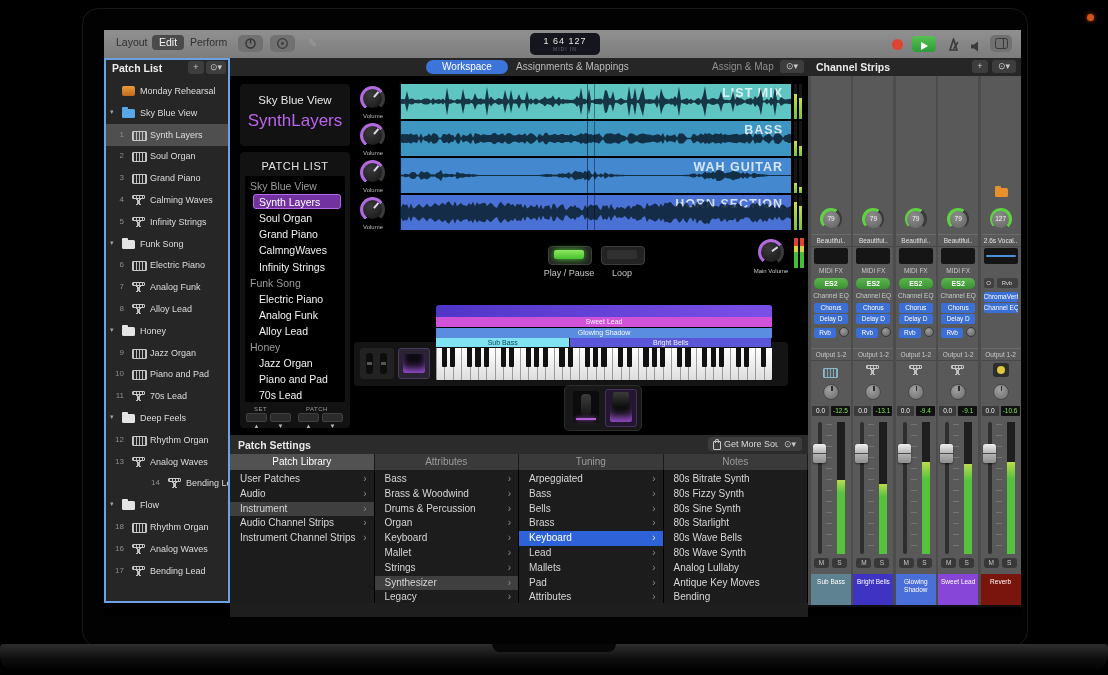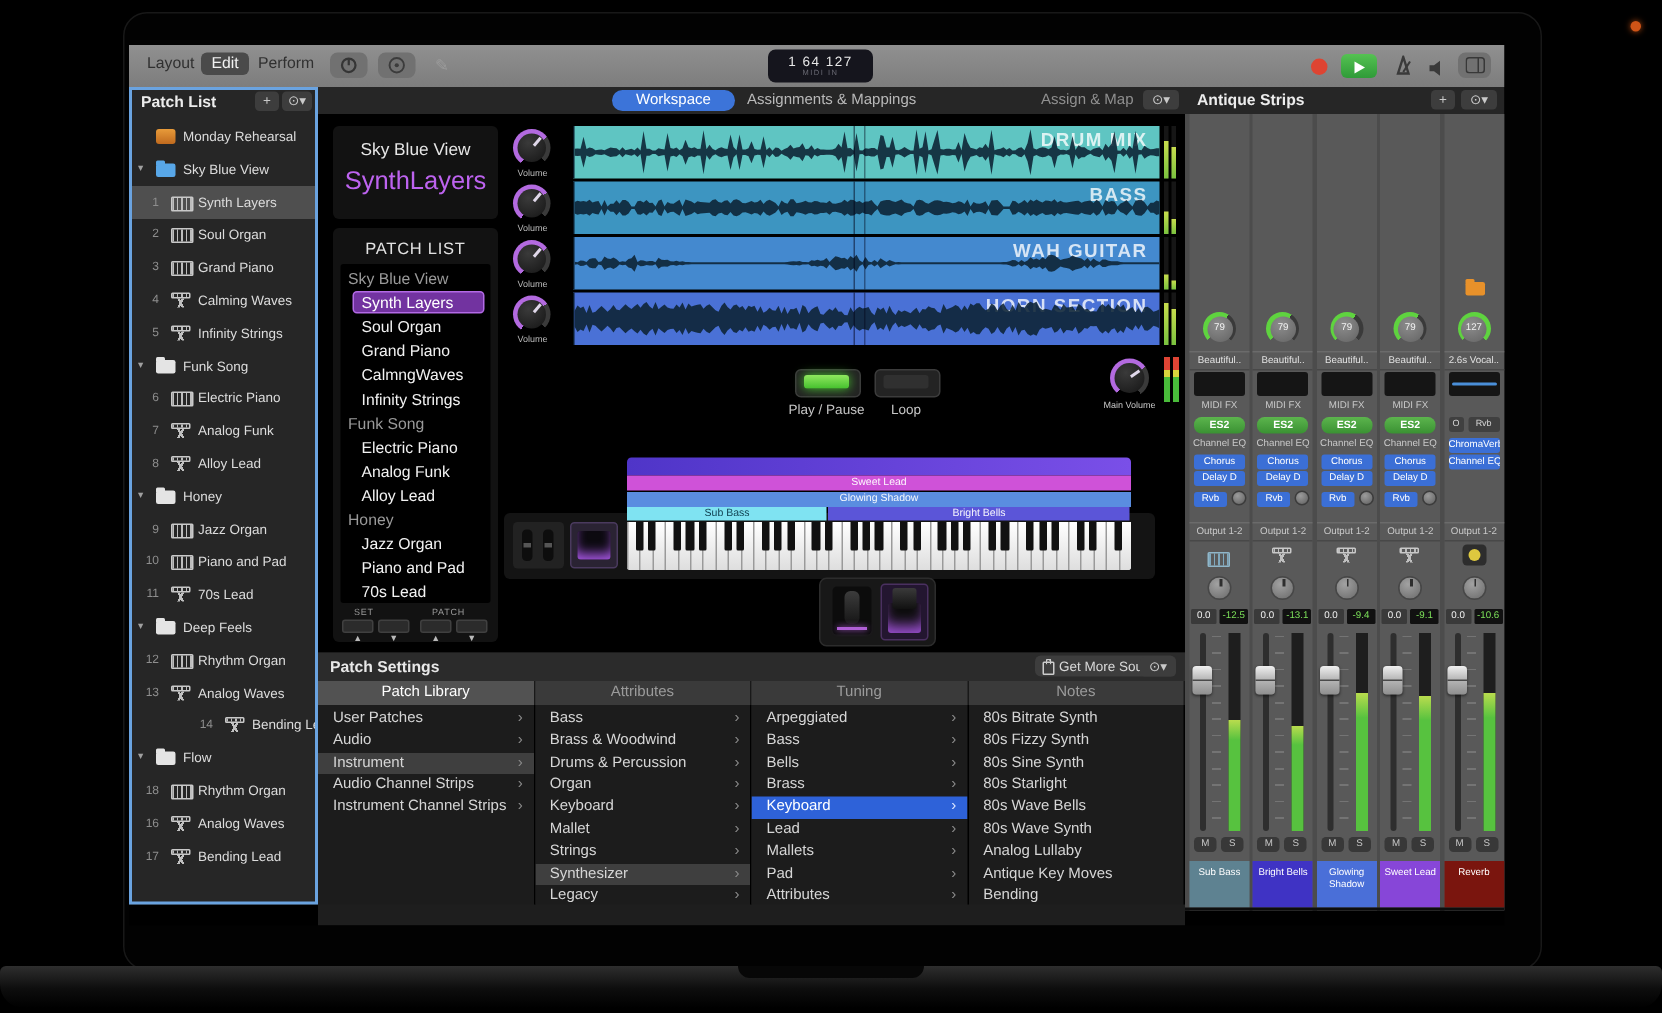--- a/index.html
+++ b/index.html
@@ -2,21 +2,21 @@
 <html><head>
 <meta charset="utf-8">
 <style>
   html,body{margin:0;padding:0;background:#000;width:1108px;height:675px;overflow:hidden;
     font-family:"Liberation Sans",sans-serif;-webkit-font-smoothing:antialiased;}
   .abs{position:absolute;}
   .laptop{left:82px;top:8px;width:944px;height:637px;background:#020202;border:1px solid #181818;border-radius:16px;}
   .base{left:0;top:644px;width:1108px;height:28px;background:linear-gradient(#2e2e2e,#0d0d0d 55%,#000);border-radius:4px 4px 16px 16px;}
   .base-notch{left:492px;top:644px;width:124px;height:8px;background:#070707;border-radius:0 0 12px 12px;}
   .power-dot{left:1087px;top:14px;width:7px;height:7px;border-radius:50%;background:#cf5417;box-shadow:0 0 4px #b34a12;}
-  .screen{left:86px;top:30px;width:917px;height:587px;background:#000;overflow:hidden;}
+  .screen{left:104px;top:30px;width:917px;height:587px;background:#000;overflow:hidden;}
 
   
   .tbar{left:0;top:0;width:917px;height:28px;background:linear-gradient(#909090,#7d7d7d);}
   .mode-lbl{top:6px;font-size:10.5px;color:#303030;}
   .mode-pill{top:5px;height:15px;line-height:15px;padding:0 7px;border-radius:4px;font-size:10.5px;}
   .mode-active{background:#4a4a4a;color:#f2f2f2;}
   .tb-btn{top:5px;width:25px;height:17px;background:#717171;border-radius:5px;text-align:center;}
   .midi-disp{left:426px;top:3px;width:70px;height:22px;background:#15151d;border-radius:5px;text-align:center;}
   .midi-vals{color:#e8e8e8;font-size:9px;margin-top:3px;letter-spacing:1px;}
   .midi-sub{color:#6a6a74;font-size:5px;letter-spacing:1px;}
@@ -177,21 +177,21 @@
           <line x1="8.5" y1="0.5" x2="8.5" y2="10.5" stroke="#383838"></line>
         </svg>
     </div>
   </div>
 
   <div class="abs hdr-row">
     <div class="abs ws-tab">Workspace</div>
     <div class="abs ws-tab2">Assignments &amp; Mappings</div>
     <div class="abs assign-map">Assign &amp; Map</div>
     <div class="abs hdr-pill" style="left:676px;width:24px">⊙▾</div>
-    <div class="abs panel-hdr-title" style="left:712px">Antique Strips</div>
+    <div class="abs panel-hdr-title" style="left:712px">Channel Strips</div>
     <div class="abs hdr-pill" style="left:868px;width:16px">+</div>
     <div class="abs hdr-pill" style="left:888px;width:24px">⊙▾</div>
   </div>
 
   <div class="abs plist">
     <div class="abs panel-hdr-title" style="left:6px;top:2px">Patch List</div>
     <div class="abs hdr-pill" style="left:82px;top:1px;width:16px">+</div>
     <div class="abs hdr-pill" style="left:100px;top:1px;width:20px">⊙▾</div>
     <div class="abs" id="tree" style="left:0;top:20px;width:122px;height:520px;overflow:hidden">
         <div class="tree-row" style="top: 0px; position: absolute;">
@@ -374,21 +374,21 @@
       <div class="sp-arr" style="left:58px">▲</div>
       <div class="sp-arr" style="left:82px">▼</div>
     </div>
     <div class="abs" id="tracks" style="left:130px;top:8px;width:448px;height:150px">
         <div class="abs knob" style="left: 0px; top: 2px; width: 25px; height: 25px; background: conic-gradient(from 215deg, rgb(179, 106, 224) 0deg, rgb(179, 106, 224) 200deg, rgb(58, 58, 58) 200deg, rgb(58, 58, 58) 280deg, transparent 280deg);">
           <div class="inner" style="inset: 3px;"></div>
           <div class="stick" style="top: 4px; height: 7px; transform: rotate(40deg);"></div>
         </div>
         <div class="vol-lbl" style="left: -7px; top: 29px; width: 40px;">Volume</div>
         <div class="abs" style="left: 40px; top: 0px; width: 390px; height: 35px; background: rgb(95, 197, 194); border-left: 1px solid rgb(10, 26, 40);">
-          <div class="trk-label">DRUM MIX</div>
+          <div class="trk-label">LIST MIX</div>
           <svg width="390" height="35" style="position: absolute; left: 0px; top: 0px;">
             <polygon points="0,15.2 2,15.0 4,15.2 6,7.1 8,15.4 10,14.4 12,14.8 14,16.1 16,15.8 18,15.6 20,16.2 22,15.1 24,14.4 26,14.6 28,14.9 30,16.4 32,14.1 34,16.1 36,15.6 38,15.1 40,16.1 42,14.4 44,16.4 46,3.4 48,15.2 50,15.2 52,16.3 54,16.4 56,14.9 58,15.4 60,15.6 62,4.7 64,14.6 66,15.1 68,14.4 70,16.2 72,14.9 74,9.1 76,14.2 78,14.9 80,14.2 82,15.4 84,15.2 86,2.9 88,15.5 90,12.5 92,15.1 94,16.2 96,14.9 98,14.1 100,15.0 102,15.3 104,5.7 106,14.0 108,16.2 110,5.7 112,15.6 114,15.6 116,14.9 118,10.1 120,15.3 122,15.9 124,15.7 126,6.9 128,16.0 130,14.2 132,16.5 134,14.4 136,14.7 138,16.5 140,15.3 142,14.5 144,12.5 146,15.0 148,14.4 150,14.0 152,11.5 154,15.5 156,15.2 158,12.8 160,15.8 162,14.7 164,15.7 166,15.6 168,15.8 170,15.9 172,15.7 174,14.9 176,11.9 178,14.4 180,3.7 182,14.9 184,14.7 186,16.3 188,4.6 190,16.2 192,16.3 194,14.9 196,15.1 198,14.7 200,14.6 202,16.0 204,6.0 206,6.7 208,14.3 210,14.3 212,7.2 214,15.9 216,16.2 218,15.3 220,14.0 222,15.3 224,16.3 226,16.3 228,2.3 230,15.1 232,14.2 234,3.5 236,16.3 238,15.5 240,9.0 242,2.7 244,15.3 246,15.6 248,15.1 250,15.2 252,15.7 254,15.5 256,10.7 258,16.4 260,4.6 262,10.9 264,14.5 266,15.0 268,15.6 270,14.2 272,14.7 274,11.9 276,14.8 278,2.5 280,16.2 282,15.5 284,15.1 286,14.1 288,15.9 290,14.7 292,16.4 294,16.2 296,14.6 298,14.1 300,16.2 302,11.5 304,2.2 306,14.9 308,15.7 310,14.6 312,14.1 314,14.5 316,15.5 318,14.3 320,6.9 322,14.8 324,16.0 326,15.8 328,16.3 330,15.5 332,6.7 334,16.0 336,12.8 338,14.2 340,14.2 342,15.6 344,16.5 346,15.1 348,14.7 350,14.1 352,16.1 354,11.9 356,14.4 358,11.9 360,3.5 362,16.4 364,16.5 366,14.5 368,16.5 370,13.1 372,15.2 374,3.1 376,15.9 378,16.2 380,13.1 382,14.6 384,15.5 386,15.3 388,14.9 390,14.8 390,20.2 388,20.1 386,19.7 384,19.5 382,20.4 380,21.9 378,18.8 376,19.1 374,31.9 372,19.8 370,21.9 368,18.5 366,20.5 364,18.5 362,18.6 360,31.5 358,23.1 356,20.6 354,23.1 352,18.9 350,20.9 348,20.3 346,19.9 344,18.5 342,19.4 340,20.8 338,20.8 336,22.2 334,19.0 332,28.3 330,19.5 328,18.7 326,19.2 324,19.0 322,20.2 320,28.1 318,20.7 316,19.5 314,20.5 312,20.9 310,20.4 308,19.3 306,20.1 304,32.8 302,23.5 300,18.8 298,20.9 296,20.4 294,18.8 292,18.6 290,20.3 288,19.1 286,20.9 284,19.9 282,19.5 280,18.8 278,32.5 276,20.2 274,23.1 272,20.3 270,20.8 268,19.4 266,20.0 264,20.5 262,24.1 260,30.4 258,18.6 256,24.3 254,19.5 252,19.3 250,19.8 248,19.9 246,19.4 244,19.7 242,32.3 240,26.0 238,19.5 236,18.7 234,31.5 232,20.8 230,19.9 228,32.7 226,18.7 224,18.7 222,19.7 220,21.0 218,19.7 216,18.8 214,19.1 212,27.8 210,20.7 208,20.7 206,28.3 204,29.0 202,19.0 200,20.4 198,20.3 196,19.9 194,20.1 192,18.7 190,18.8 188,30.4 186,18.7 184,20.3 182,20.1 180,31.3 178,20.6 176,23.1 174,20.1 172,19.3 170,19.1 168,19.2 166,19.4 164,19.3 162,20.3 160,19.2 158,22.2 156,19.8 154,19.5 152,23.5 150,21.0 148,20.6 146,20.0 144,22.5 142,20.5 140,19.7 138,18.5 136,20.3 134,20.6 132,18.5 130,20.8 128,19.0 126,28.1 124,19.3 122,19.1 120,19.7 118,24.9 116,20.1 114,19.4 112,19.4 110,29.3 108,18.8 106,21.0 104,29.3 102,19.7 100,20.0 98,20.9 96,20.1 94,18.8 92,19.9 90,22.5 88,19.5 86,32.1 84,19.8 82,19.6 80,20.8 78,20.1 76,20.8 74,25.9 72,20.1 70,18.8 68,20.6 66,19.9 64,20.4 62,30.3 60,19.4 58,19.6 56,20.1 54,18.6 52,18.7 50,19.8 48,19.8 46,31.6 44,18.6 42,20.6 40,18.9 38,19.9 36,19.4 34,18.9 32,20.9 30,18.6 28,20.1 26,20.4 24,20.6 22,19.9 20,18.8 18,19.4 16,19.2 14,18.9 12,20.2 10,20.6 8,19.6 6,27.9 4,19.8 2,20.0 0,19.8" fill="#0c2233" fill-opacity="0.88"></polygon>
           </svg>
           <div class="abs" style="left: 186px; top: 0px; width: 1px; height: 35px; background: rgba(0, 0, 20, 0.5);"></div>
           <div class="abs" style="left: 193px; top: 0px; width: 1px; height: 35px; background: rgba(0, 0, 20, 0.4);"></div>
         </div>
         <div class="trk-meter" style="left: 434px; top: 0px; height: 35px;">
           <div class="fill" style="height: 72%;"></div>
         </div>
         <div class="trk-meter" style="left: 439px; top: 0px; height: 35px;">

